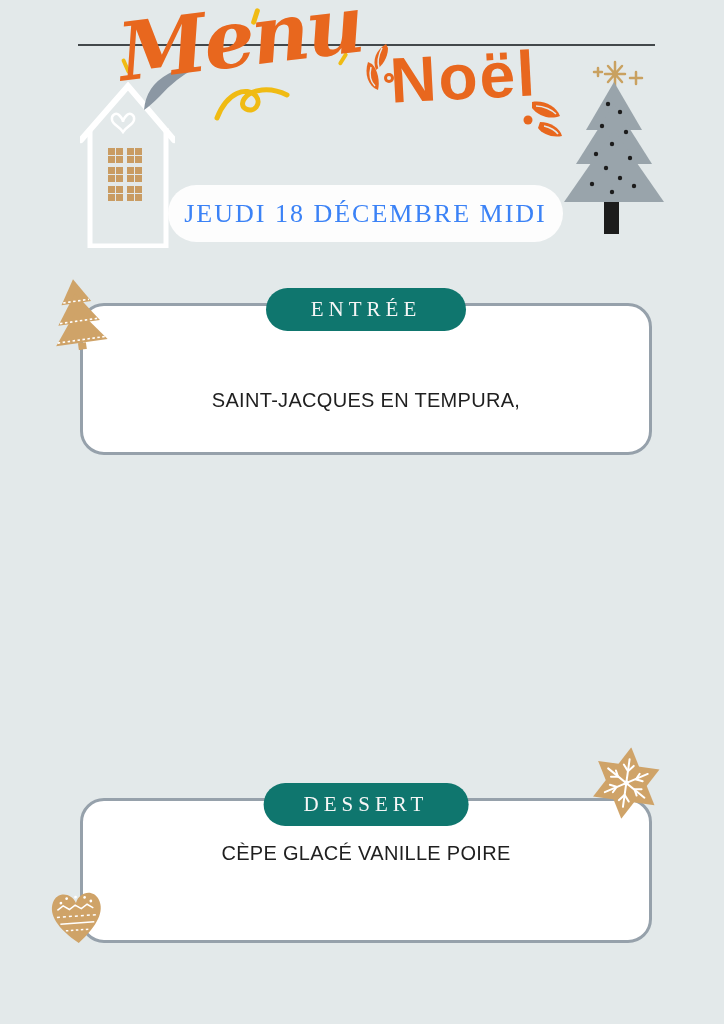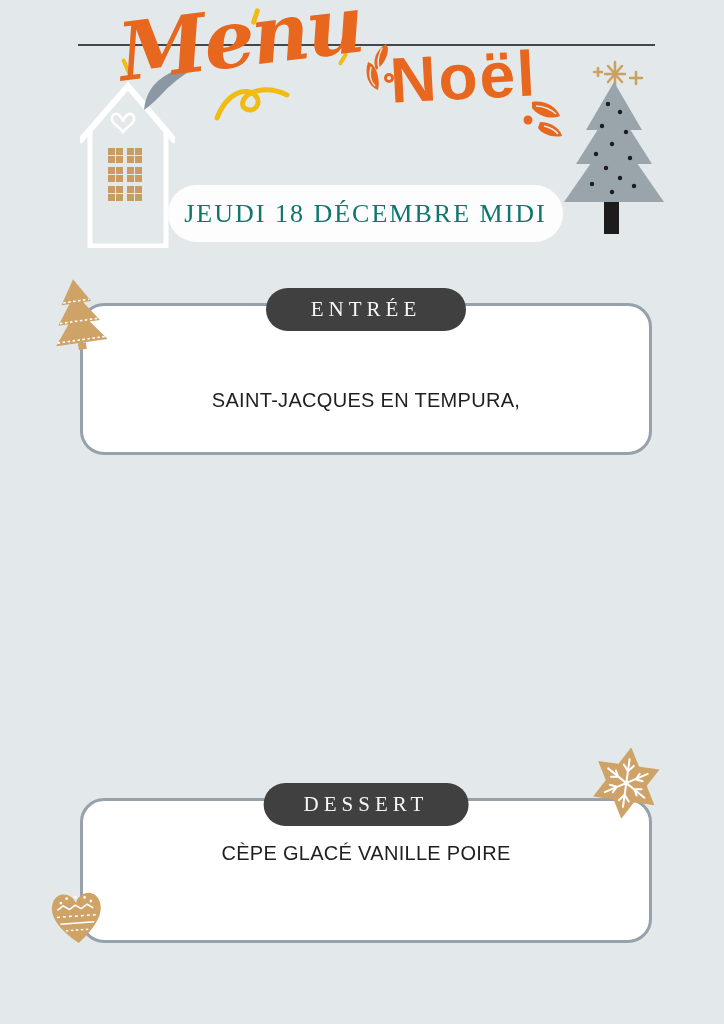--- a/index.html
+++ b/index.html
@@ -32,36 +32,36 @@
   .holly-left{position:absolute;left:2px;top:2px;}
   .holly-right{position:absolute;left:158px;top:58px;}
 
   .pine-tree{position:absolute;left:560px;top:58px;z-index:2;}
 
   .date-pill{
     position:absolute;left:168px;top:185px;width:395px;height:57px;z-index:3;
     background:#fdfdfd;border-radius:29px;
     display:flex;align-items:center;justify-content:center;
     font-family:"Liberation Serif",serif;font-size:26px;letter-spacing:2px;
-    color:#0f766e;white-space:nowrap;
+    color:#3b82f6;white-space:nowrap;
   }
 
   
   .card{
     position:absolute;left:80px;width:572px;background:#ffffff;
     border:3px solid #96a1ab;border-radius:24px;box-sizing:border-box;z-index:1;
   }
   .card-entree{top:303px;height:152px;}
   .card-plat{top:551px;height:146px;}
   .card-dessert{top:778px;height:145px;margin-top:20px;}
 
   .badge{
     position:absolute;top:-18px;left:50%;transform:translateX(-50%);
     min-width:200px;height:43px;padding:0 40px;box-sizing:border-box;
-    background:#404040;border-radius:22px;z-index:2;
+    background:#0f766e;border-radius:22px;z-index:2;
     display:flex;align-items:center;justify-content:center;
     font-family:"Liberation Serif",serif;font-size:21px;letter-spacing:5px;
     color:#f6f6f6;white-space:nowrap;
   }
 
   .items{
     position:absolute;left:0;right:0;top:0;bottom:0;
     display:flex;flex-direction:row;align-items:center;justify-content:center;
     text-align:center;
   }

